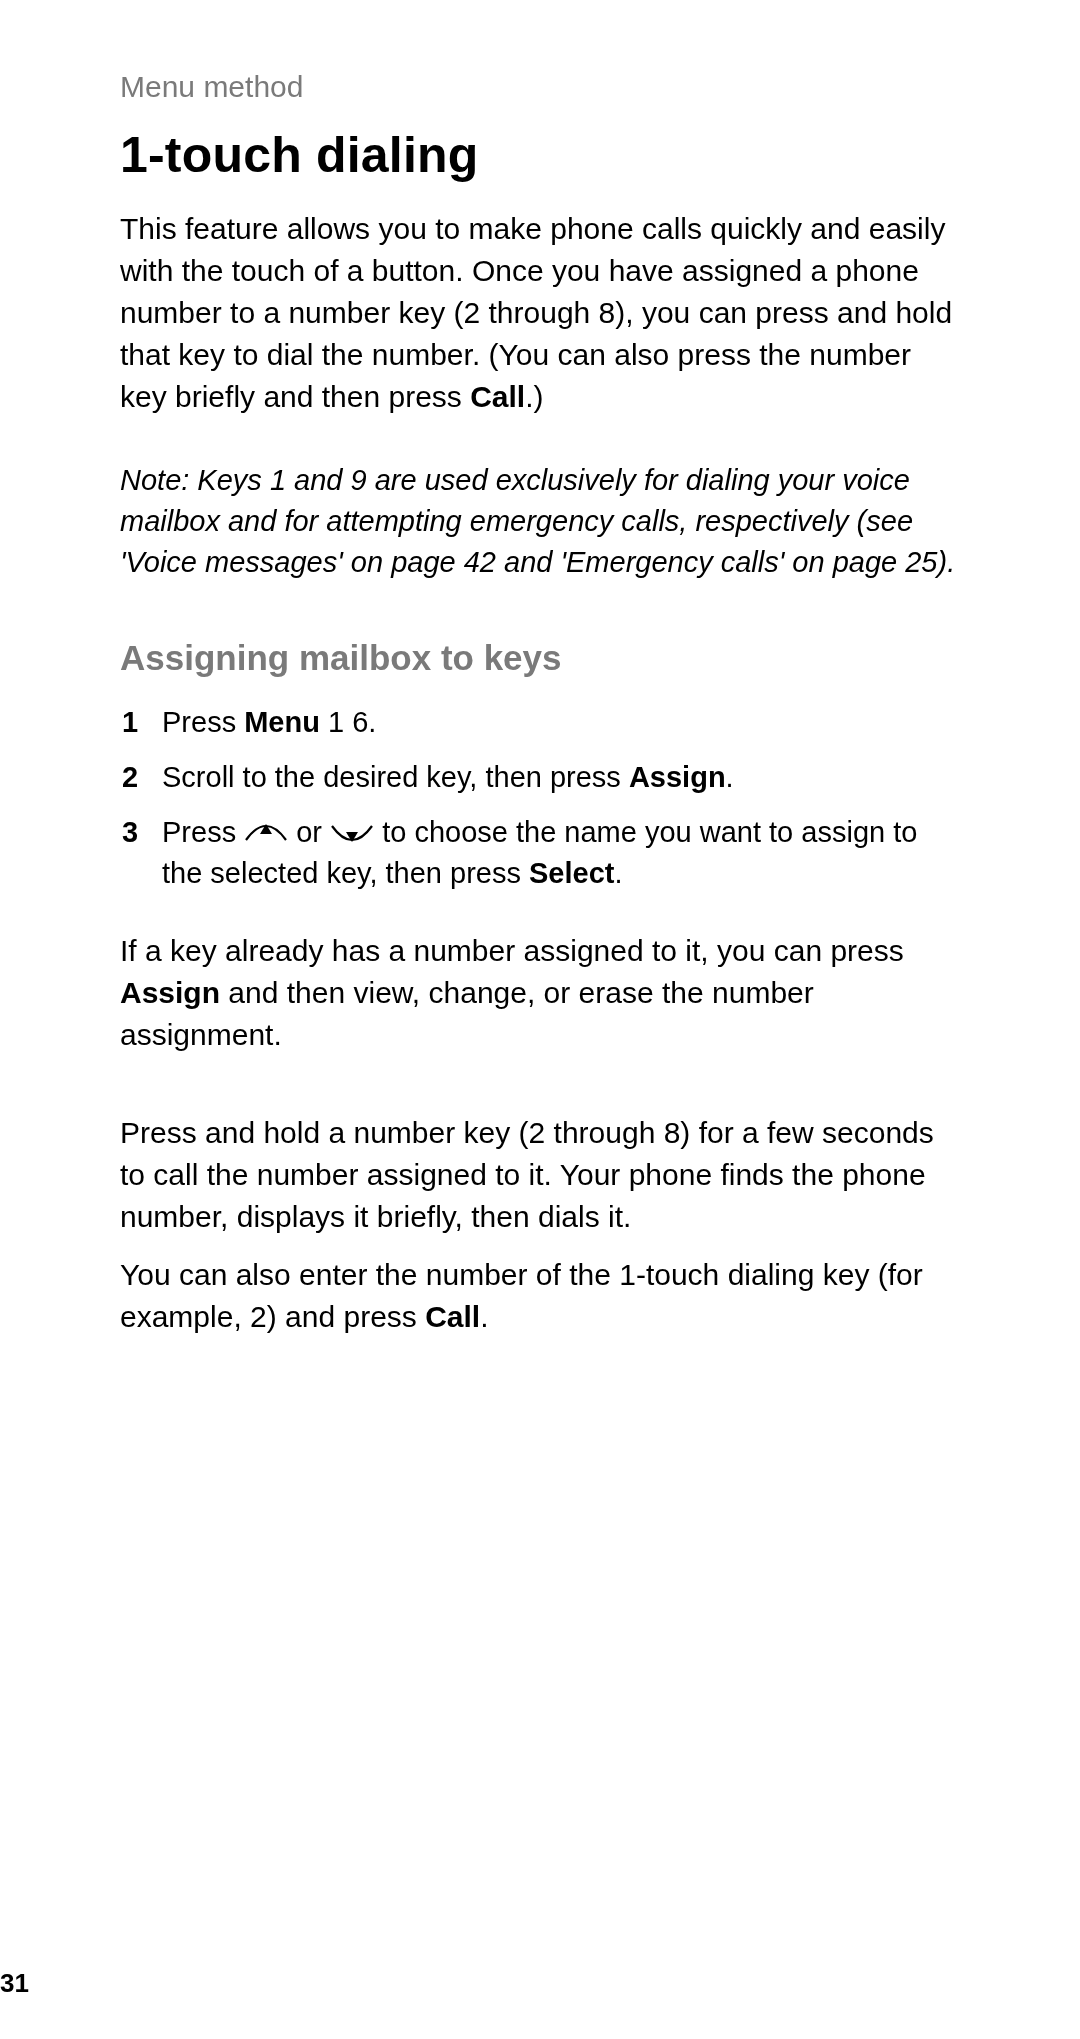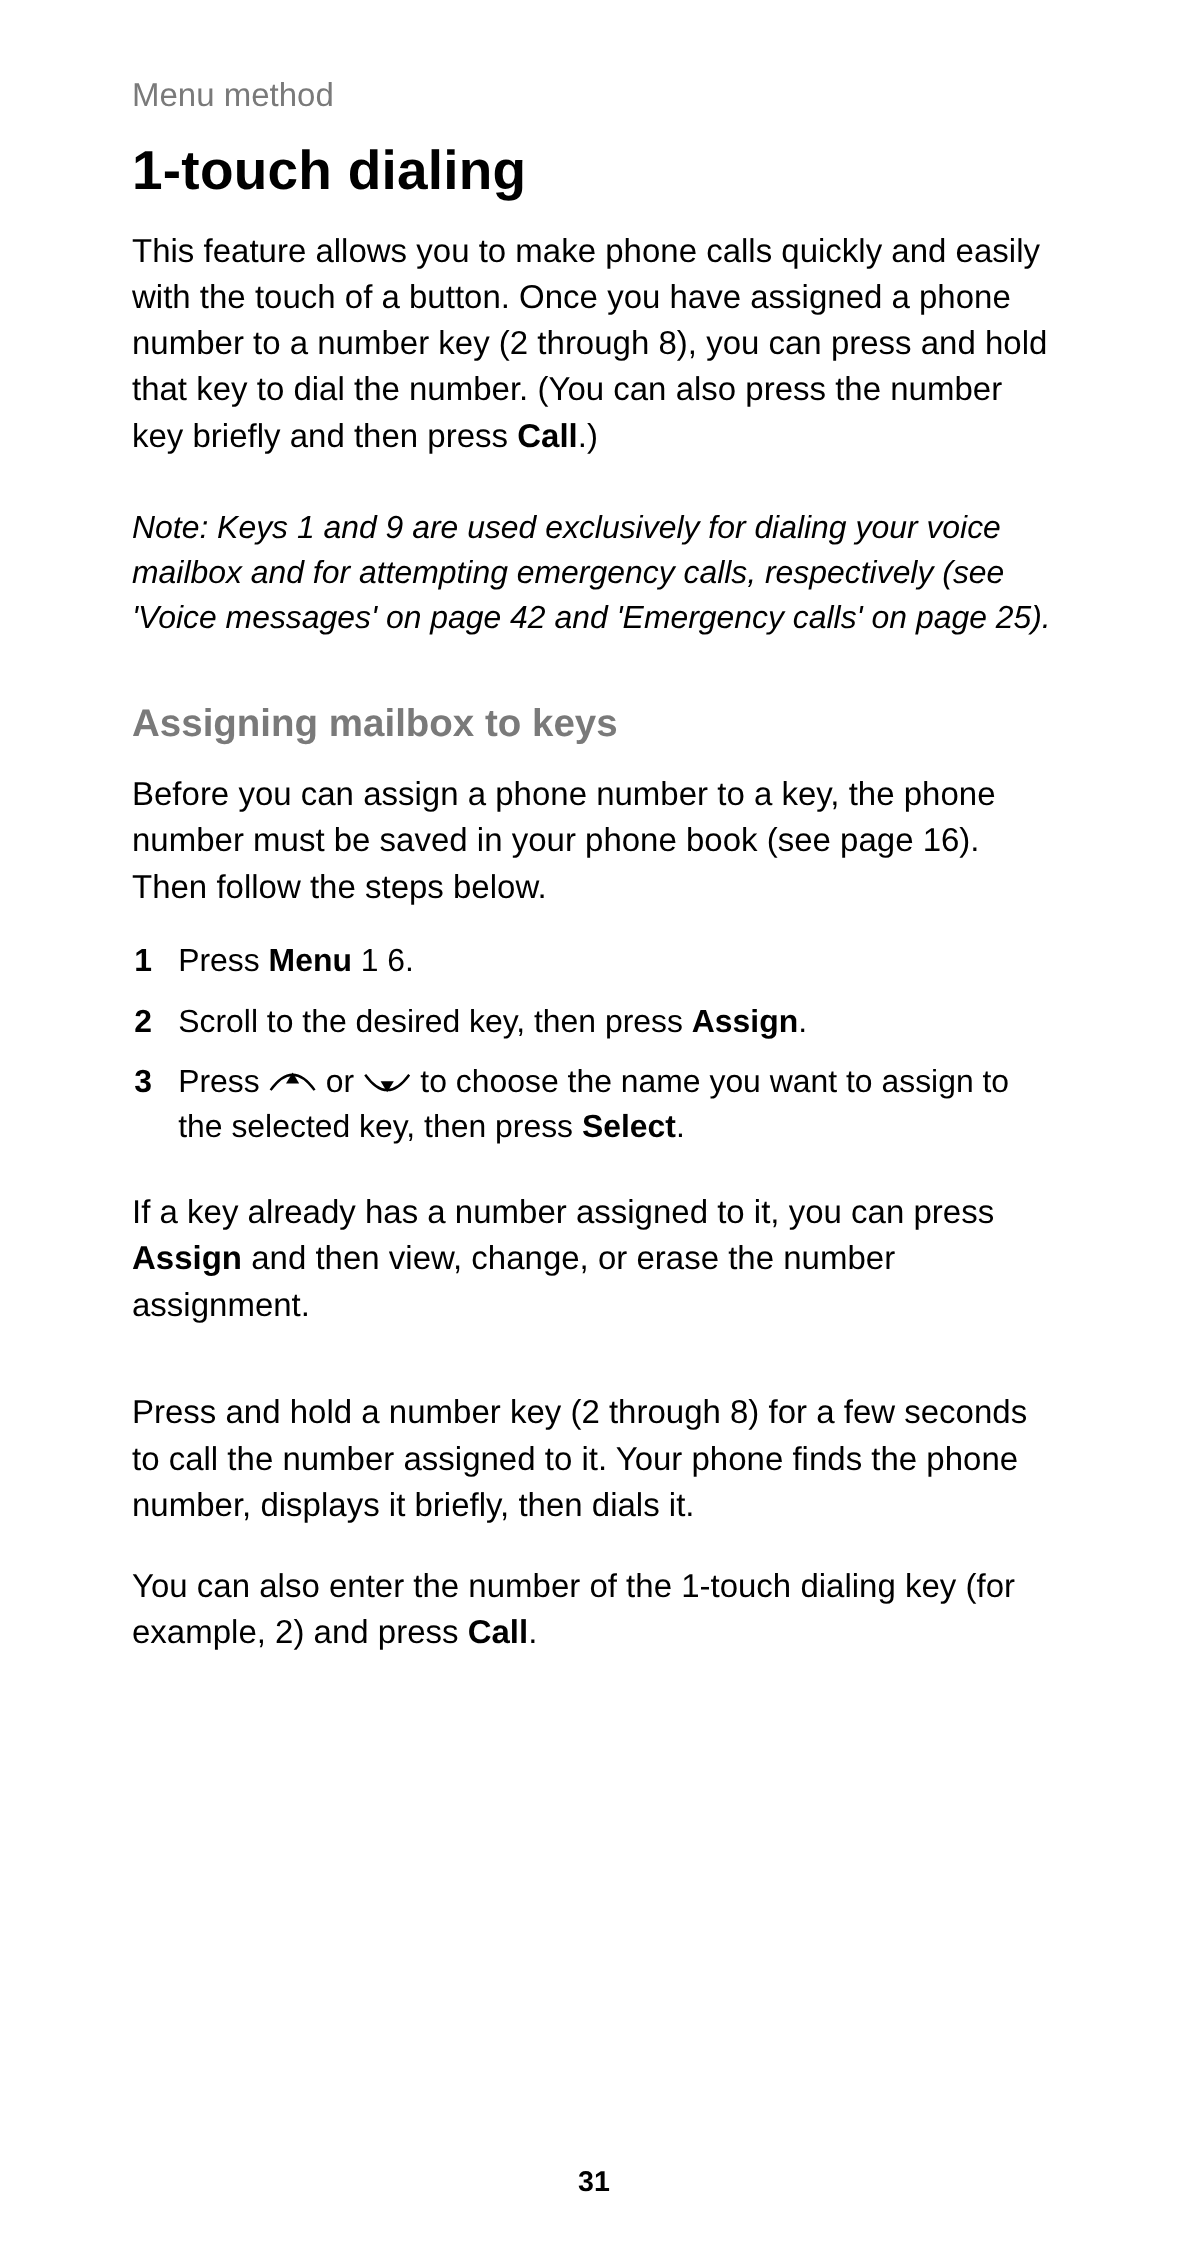--- a/index.html
+++ b/index.html
@@ -71,21 +71,21 @@
   .bold { font-weight: 700; }
   .nav-icon {
     display: inline-block;
     vertical-align: -6px;
   }
   .page-number {
     position: absolute;
     bottom: 40px;
     left: 0;
     width: 100%;
-    text-align: center;
+    text-align: left;
     font-weight: 700;
     font-size: 26px;
   }
 </style>
 </head>
 <body>
 
 <div class="page">
 
   <div class="sub-heading-grey">Menu method</div>
@@ -93,21 +93,20 @@
   <div class="h1">1-touch dialing</div>
 
   <div class="body-text">
     <span>This feature allows you to make phone calls quickly and easily with the touch of a button. Once you have assigned a phone number to a number key (2 through 8), you can press and hold that key to dial the number. (You can also press the number key briefly and then press </span><span class="bold">Call</span><span>.)</span>
   </div>
 
   <div class="note-text">Note:  Keys 1 and 9 are used exclusively for dialing your voice mailbox and for attempting emergency calls, respectively (see 'Voice messages' on page 42 and 'Emergency calls' on page 25).</div>
 
   <div class="h2-grey">Assigning mailbox to keys</div>
 
-  <div class="body-text" style="margin-bottom:26px;">Before you can assign a phone number to a key, the phone number must be saved in your phone book (see page 16). Then follow the steps below.</div>
 
   <div class="steps">
     <div class="step">
       <div class="num">1</div>
       <div class="txt">
         <span>Press </span><span class="bold">Menu</span><span> 1 6.</span>
       </div>
     </div>
     <div class="step">
       <div class="num">2</div>
@@ -127,20 +126,20 @@
           </svg><span> to choose the name you want to assign to the selected key, then press </span><span class="bold">Select</span><span>.</span>
       </div>
     </div>
   </div>
 
   <div class="body-text" style="margin-bottom:56px;">
     <span>If a key already has a number assigned to it, you can press </span><span class="bold">Assign</span><span> and then view, change, or erase the number assignment.</span>
   </div>
 
 
-  <div class="body-text" style="margin-bottom:32px;">Press and hold a number key (2 through 8) for a few seconds to call the number assigned to it. Your phone finds the phone number, displays it briefly, then dials it.</div>
+  <div class="body-text" style="margin-bottom:16px;">Press and hold a number key (2 through 8) for a few seconds to call the number assigned to it. Your phone finds the phone number, displays it briefly, then dials it.</div>
 
   <div class="body-text">
     <span>You can also enter the number of the 1-touch dialing key (for example, 2) and press </span><span class="bold">Call</span><span>.</span>
   </div>
 
   <div class="page-number">31</div>
 </div>
 
 </body></html>

